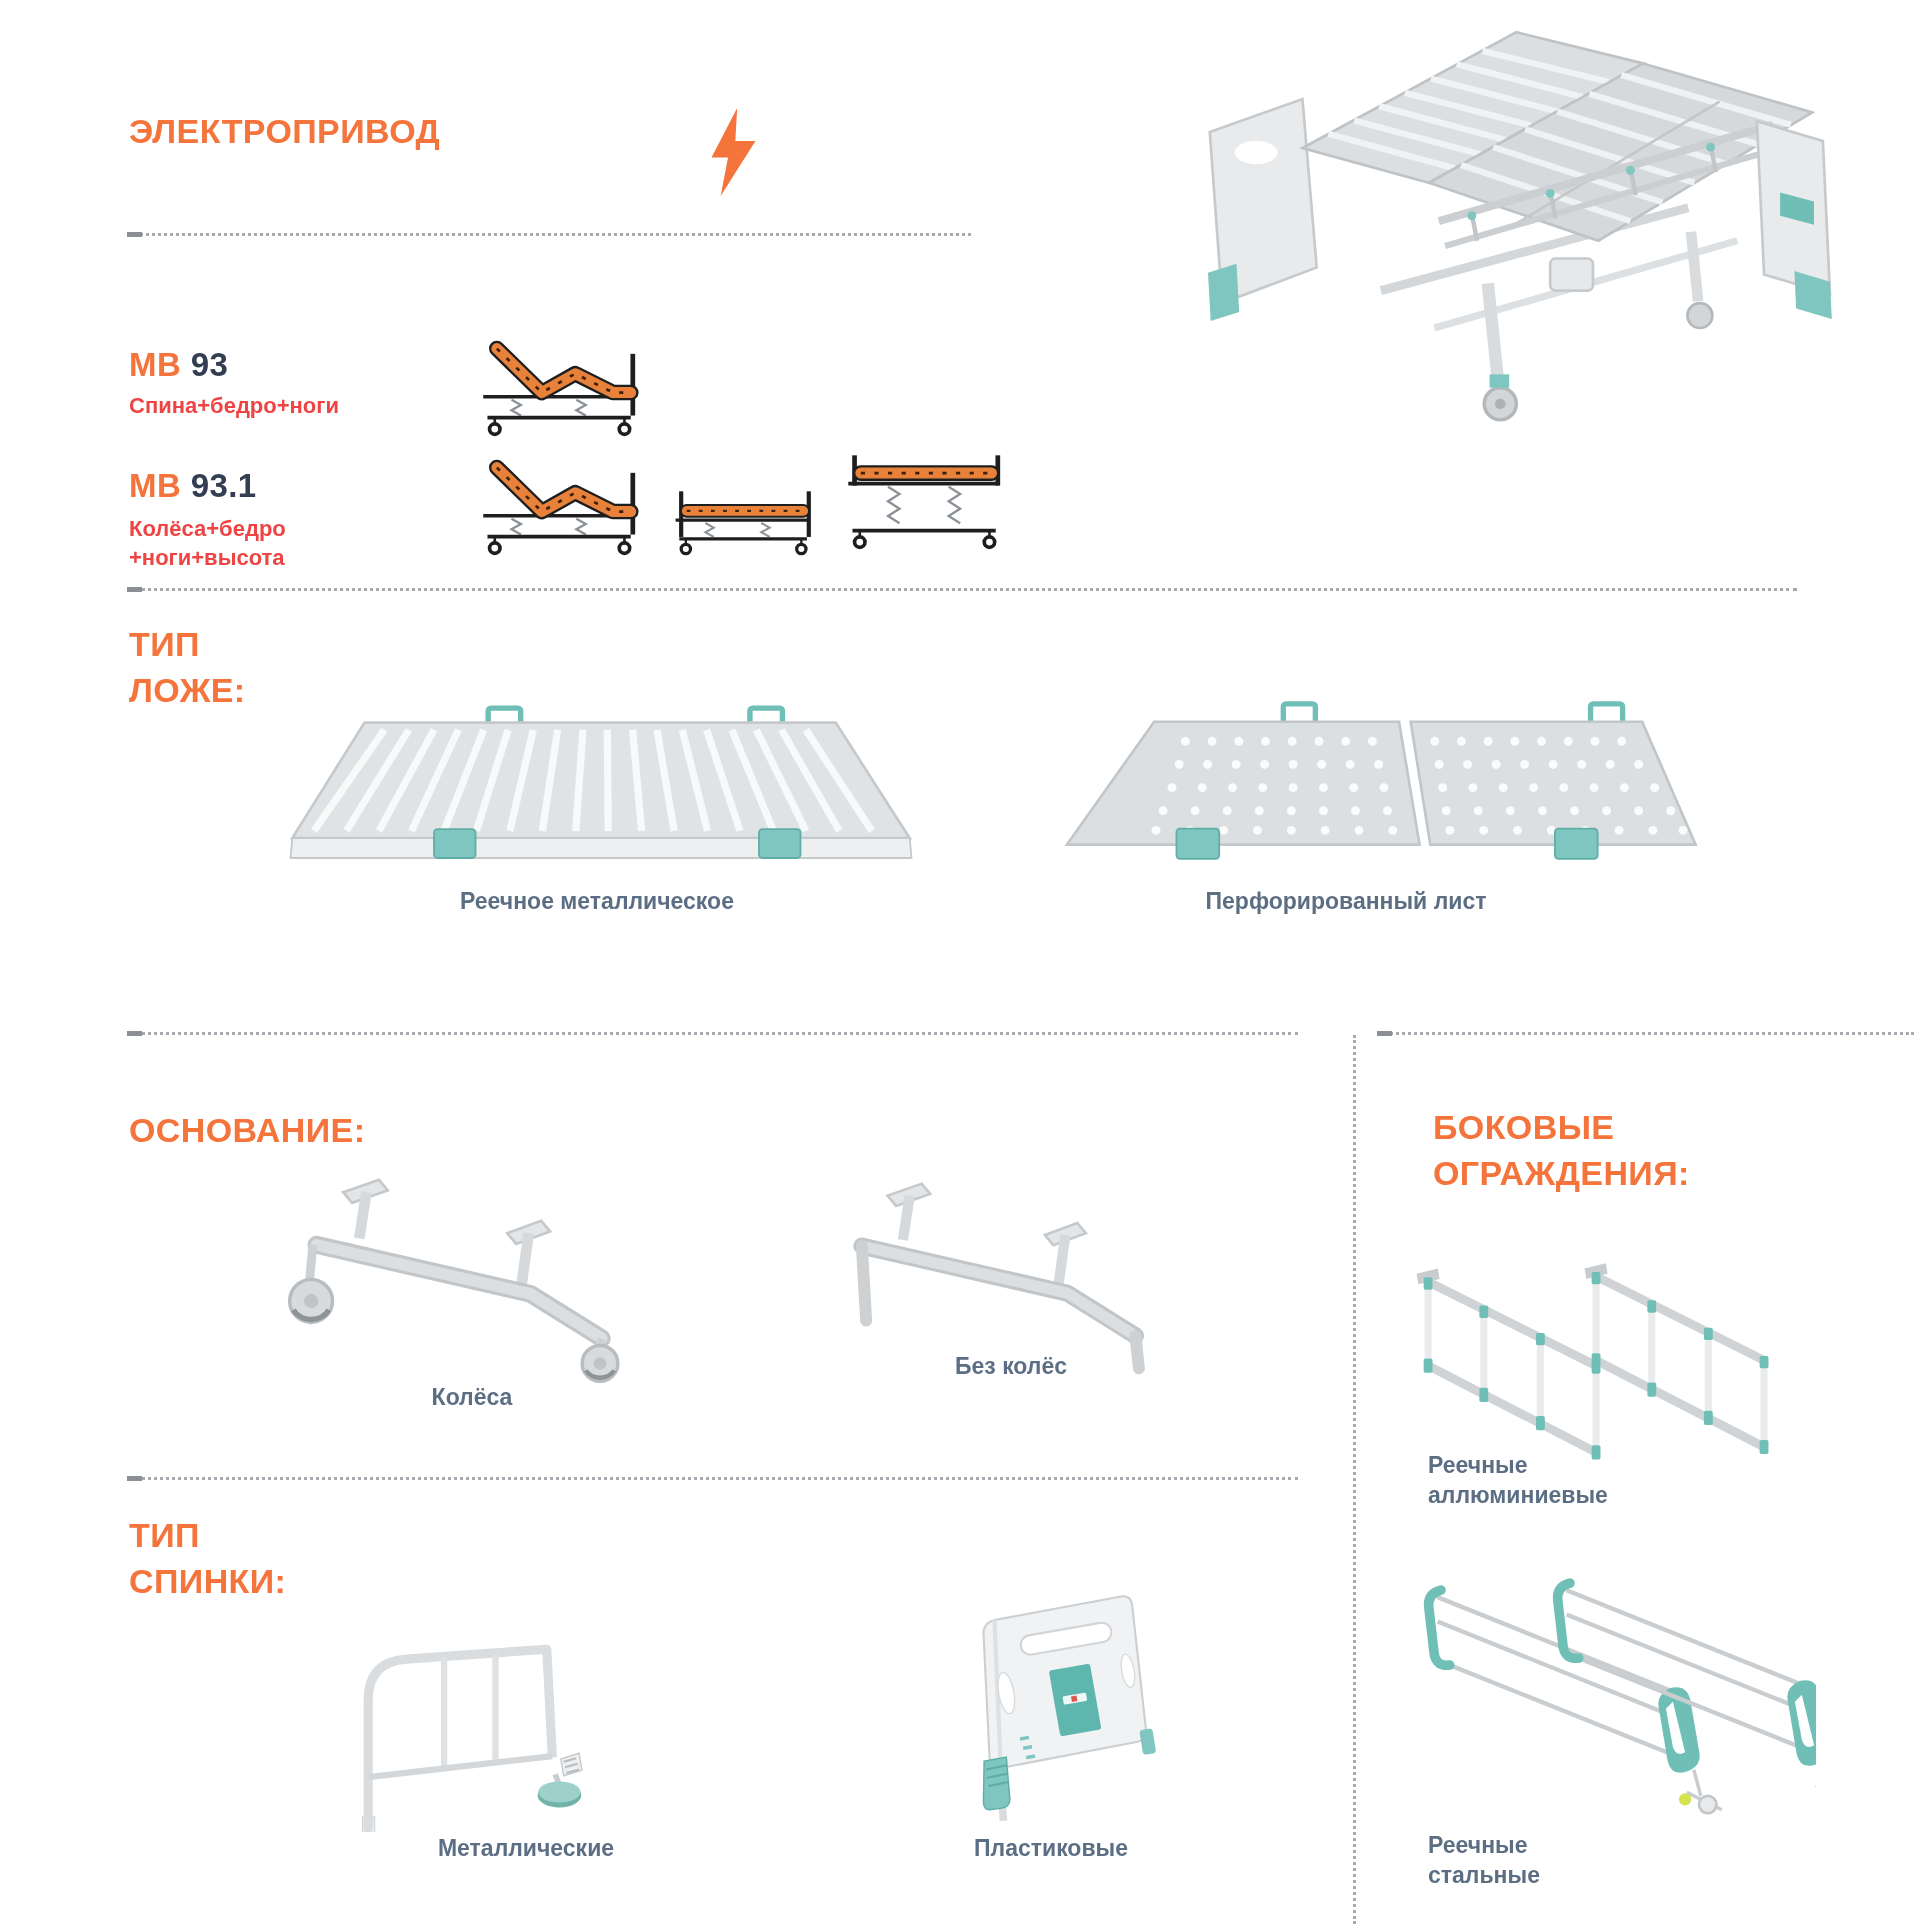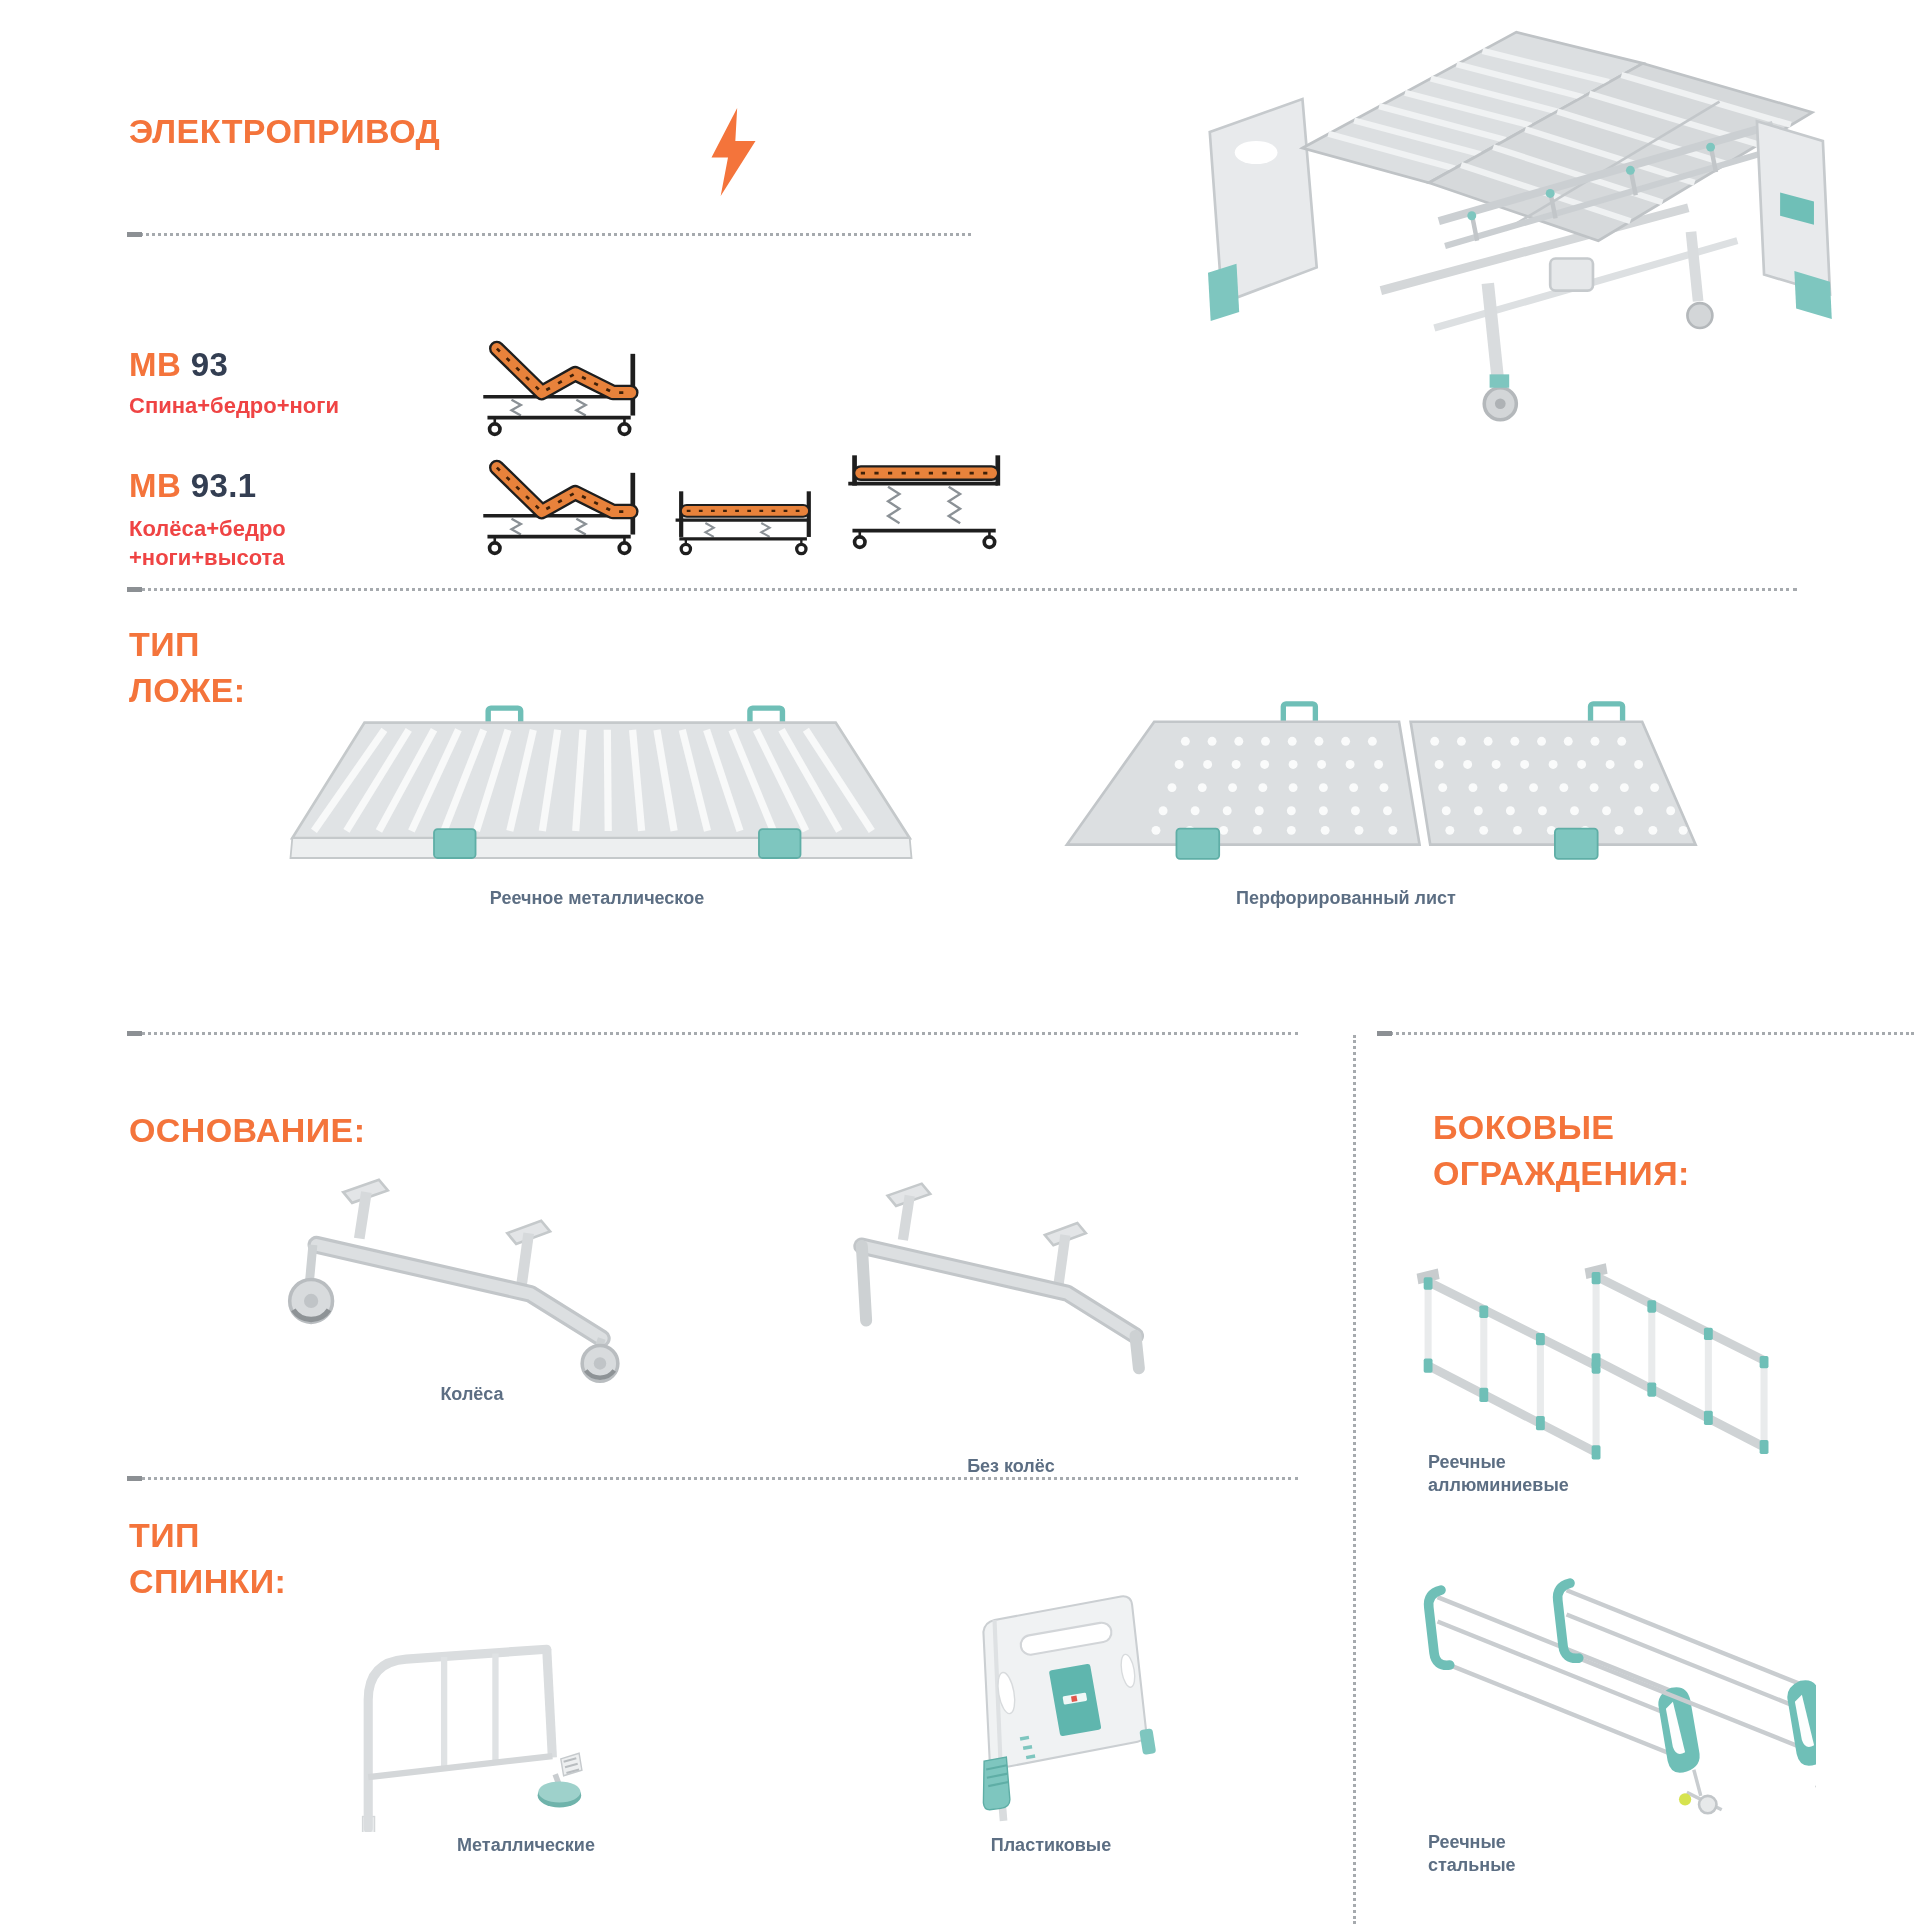--- a/index.html
+++ b/index.html
@@ -3,21 +3,21 @@
 <meta charset="utf-8">
 <style>
   html,body{margin:0;padding:0;background:#ffffff;}
   .page{position:relative;width:1925px;height:1925px;background:#fff;
         font-family:"Liberation Sans", sans-serif;overflow:hidden;}
   .abs{position:absolute;}
   .h-orange{color:#F4743B;font-weight:bold;font-size:34px;line-height:1.34;letter-spacing:0.4px;}
   .model-name{font-size:33px;font-weight:bold;color:#333E52;letter-spacing:0.4px;}
   .model-prefix{color:#F4743B;text-align:right;}
   .desc{font-size:22px;color:#ef4444;line-height:1.3;font-weight:bold;}
-  .caption{font-size:18px;color:#5C6E83;font-weight:bold;line-height:1.3;}
+  .caption{font-size:23px;color:#5C6E83;font-weight:bold;line-height:1.3;}
   .center{text-align:center;}
   .dots{border-top:3.6px dotted #A6AAAE;height:0;}
   .vdots{border-left:3.6px dotted #A6AAAE;width:0;}
   .tick{position:absolute;left:-1.8px;top:-4.5px;width:14.3px;height:5.3px;background:#8C9094;}
   svg{display:block;}
 </style>
 </head>
 <body>
 
 <div class="page">
@@ -323,21 +323,21 @@
   <svg class="abs" style="left:802px;top:1169px;" width="419" height="214" viewBox="0 0 490 240">
     <path d="M100,26 L140,12 L150,24 L110,38 Z" fill="#E3E5E7" stroke="#C5C9CB" stroke-width="3"></path>
     <path d="M118,78 L126,26" stroke="#D6D9DB" stroke-width="12"></path>
     <path d="M284,72 L322,58 L332,70 L294,84 Z" fill="#E3E5E7" stroke="#C5C9CB" stroke-width="3"></path>
     <path d="M300,130 L308,72" stroke="#D6D9DB" stroke-width="12"></path>
     <path d="M70,85 L310,140 L390,190" stroke="#C2C6C9" stroke-width="20" fill="none" stroke-linejoin="round" stroke-linecap="round"></path>
     <path d="M70,85 L310,140 L390,190" stroke="#DCDFE1" stroke-width="13" fill="none" stroke-linejoin="round" stroke-linecap="round"></path>
     <path d="M70,85 L75,172" stroke="#CDD1D3" stroke-width="14" stroke-linecap="round"></path>
     <path d="M390,190 L394,228" stroke="#CDD1D3" stroke-width="14" stroke-linecap="round"></path>
   </svg>
-  <div class="abs caption center" style="left:833px;top:1455px;width:356px;">Без колёс</div>
+  <div class="abs caption center" style="left:833px;top:1352px;width:356px;">Без колёс</div>
 
   <div class="abs h-orange" style="left:1433px;top:1105px;">
     <span style="display:block;">БОКОВЫЕ</span>
     <span style="display:block;">ОГРАЖДЕНИЯ:</span>
   </div>
 
   <svg class="abs" style="left:1406px;top:1232px;" width="389" height="232" viewBox="0 0 440 260">
     <g id="alrail">
       <path d="M12,46 L36,40 L38,52 L14,58 Z" fill="#C8CCCE"></path>
       <line x1="25" y1="55" x2="215" y2="150" stroke="#CFD3D5" stroke-width="10"></line>

